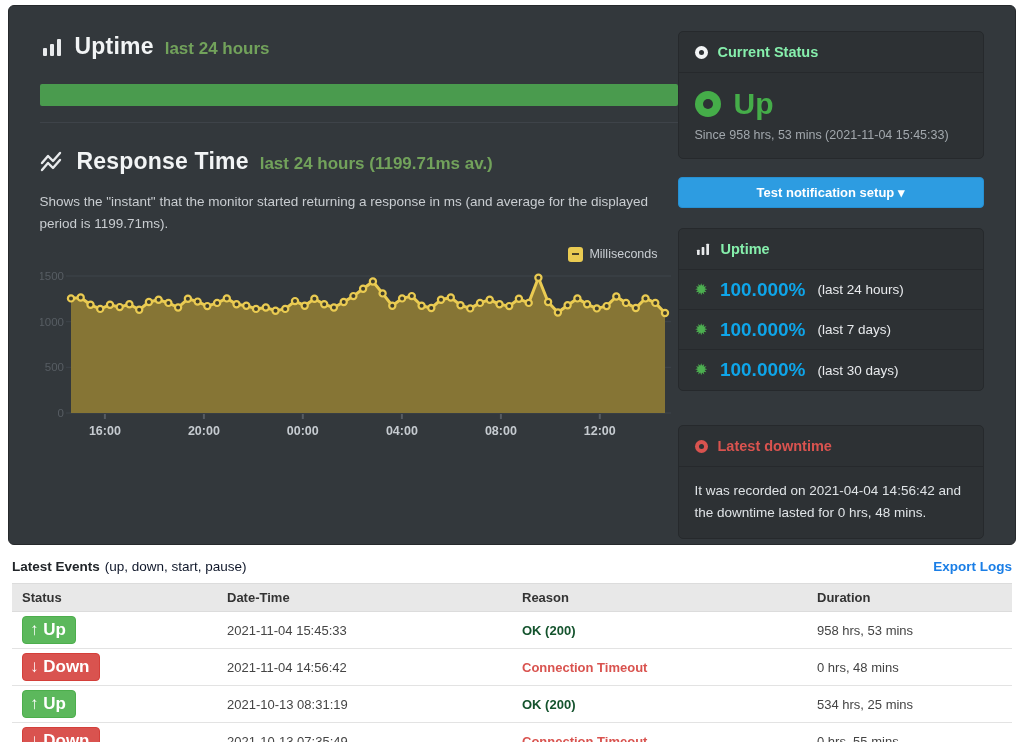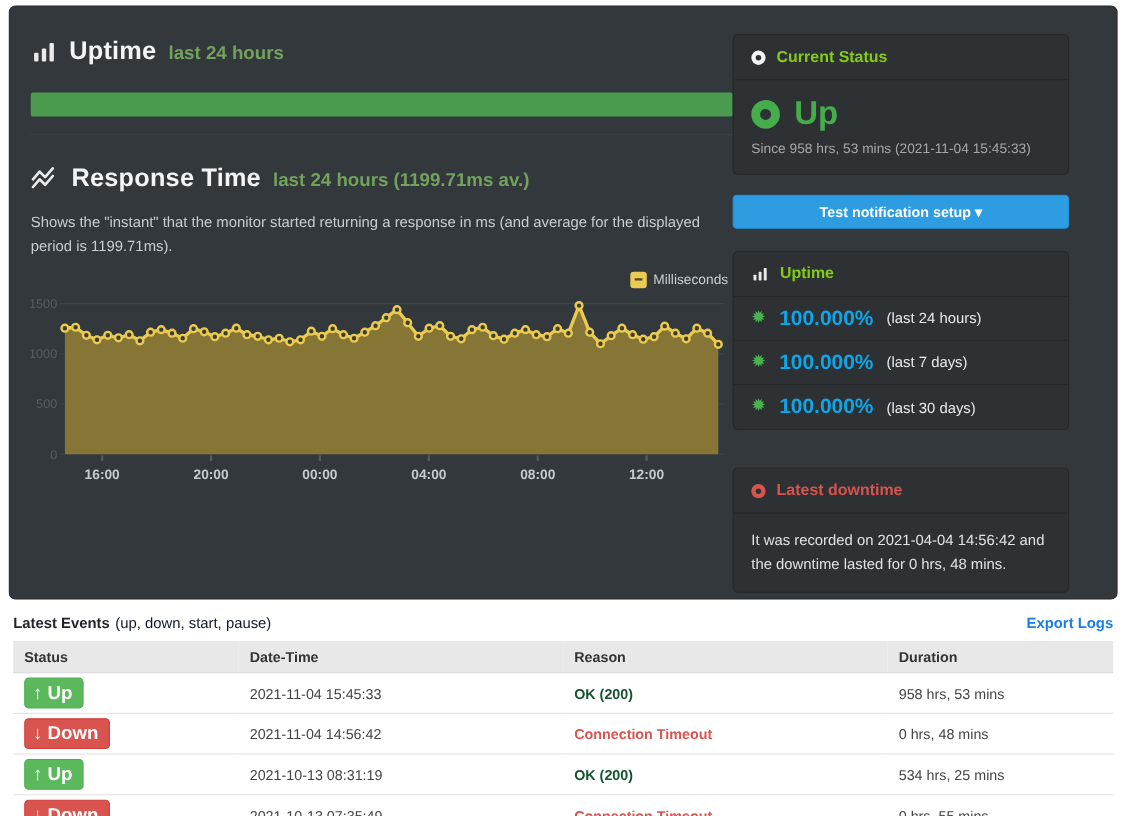--- a/index.html
+++ b/index.html
@@ -1,42 +1,42 @@
 <!DOCTYPE html>
 <html><head>
 <meta charset="utf-8">
 <style>
   * { box-sizing: border-box; margin: 0; padding: 0; }
   html,body { width:1024px; height:742px; background:#fff; overflow:hidden;
               font-family:"Liberation Sans", sans-serif; }
 
   
   .hero { margin:5px 8px 0; height:540px; background:#33383c; border:1px solid #26292c;
-          border-radius:6px; display:flex; justify-content:flex-start; padding:0 20px 0 19px; }
+          border-radius:6px; display:flex; justify-content:center; padding:0 20px 0 19px; }
   .left-col { width:638px; padding-top:27px; }
   .h-row { display:flex; align-items:center; gap:11px; }
   .h-title { color:#f2f4f5; font-size:23px; font-weight:bold; letter-spacing:.2px; }
   .h-sub { color:#72a25b; font-size:17px; font-weight:bold; padding-top:4px; }
   .progress { margin-top:24px; height:22px; background:#4a9b4e; border-radius:2px; }
   .divider { margin-top:16px; border-top:1px solid #3e4349; }
   .resp-head { margin-top:25px; }
   .desc { margin-top:16px; color:#c9cdd1; font-size:13.5px; line-height:1.62; }
   .chart-wrap { position:relative; margin-top:12px; }
-  .legend { position:absolute; top:0; right:4px; display:flex; align-items:center; gap:6px; }
+  .legend { position:absolute; top:0; right:20px; display:flex; align-items:center; gap:6px; }
   .legend-swatch { width:15px; height:15px; background:#eacb52; border-radius:3px;
                    display:flex; align-items:center; justify-content:center; }
   .legend-swatch i { display:block; width:7px; height:2px; background:#4a432a; }
   .legend-label { color:#c9ced3; font-size:12.5px; }
   svg text { font-family:"Liberation Sans", sans-serif; }
 
   
   .sidebar { width:306px; }
   .panel { background:#2d3134; border:1px solid #26292c; border-radius:5px; overflow:hidden; }
   .panel-hd { padding:12px 16px; border-bottom:1px solid #26292c; display:flex; align-items:center; gap:10px; }
-  .panel-hd .t { color:#84cc16; font-size:14.5px; font-weight:bold; }
+  .panel-hd .t { color:#86efac; font-size:14.5px; font-weight:bold; }
   .dot-icon { width:13px; height:13px; border-radius:50%; background:#f2f4f5; position:relative; flex:none; }
   .dot-icon::after { content:""; position:absolute; left:4px; top:4px; width:5px; height:5px;
                      border-radius:50%; background:#2d3134; }
   .dot-icon.red { background:#d9534f; }
   .panel.status { margin-top:25px; }
   .status-body { padding:14px 16px 16px; }
   .up-row { display:flex; align-items:center; gap:13px; }
   .up-icon { width:26px; height:26px; border-radius:50%; background:#45ad49; position:relative; flex:none; }
   .up-icon::after { content:""; position:absolute; left:8px; top:8px; width:10px; height:10px;
                     border-radius:50%; background:#2d3134; }

